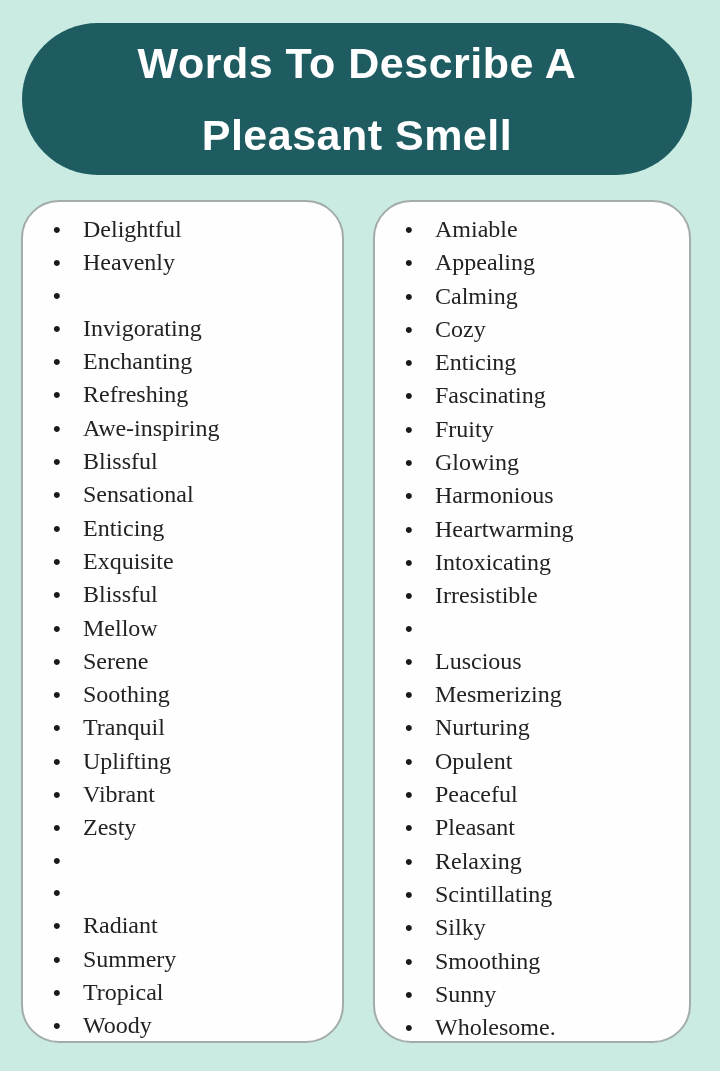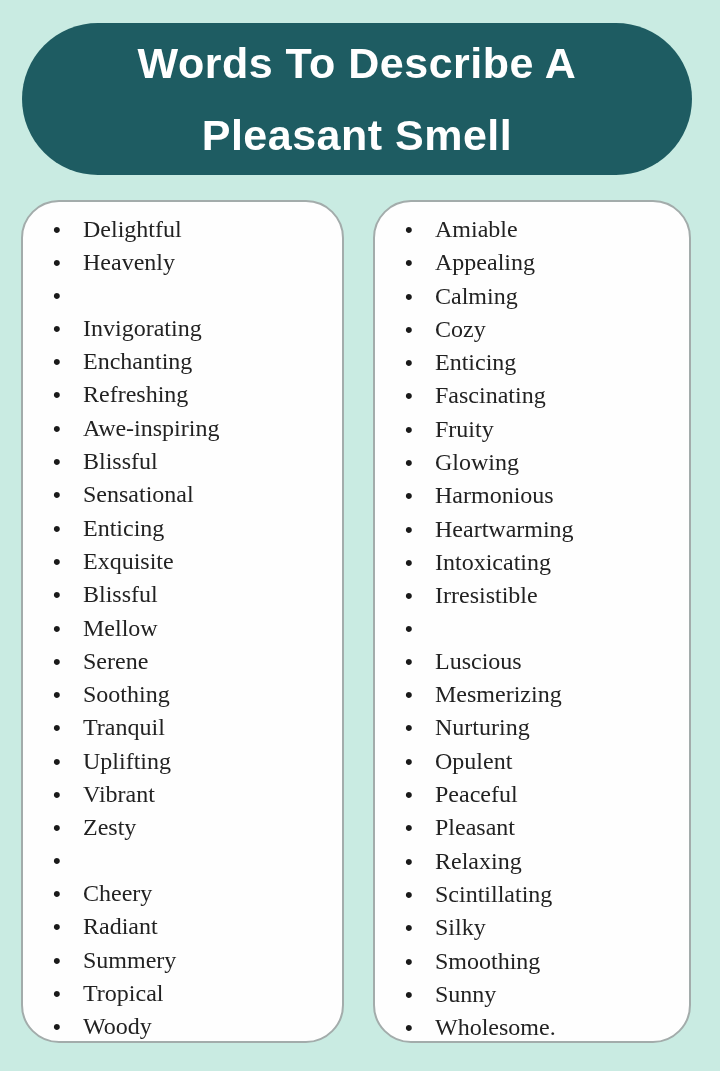--- a/index.html
+++ b/index.html
@@ -184,21 +184,20 @@
           <span class="bullet">•</span>
           <span class="word">Zesty</span>
         </li>
 
         <li>
           <span class="bullet">•</span>
         </li>
 
         <li>
           <span class="bullet">•</span>
-          <span class="word">Cheery</span>
         </li>
 
         <li>
           <span class="bullet">•</span>
           <span class="word">Radiant</span>
         </li>
 
         <li>
           <span class="bullet">•</span>
           <span class="word">Summery</span>

